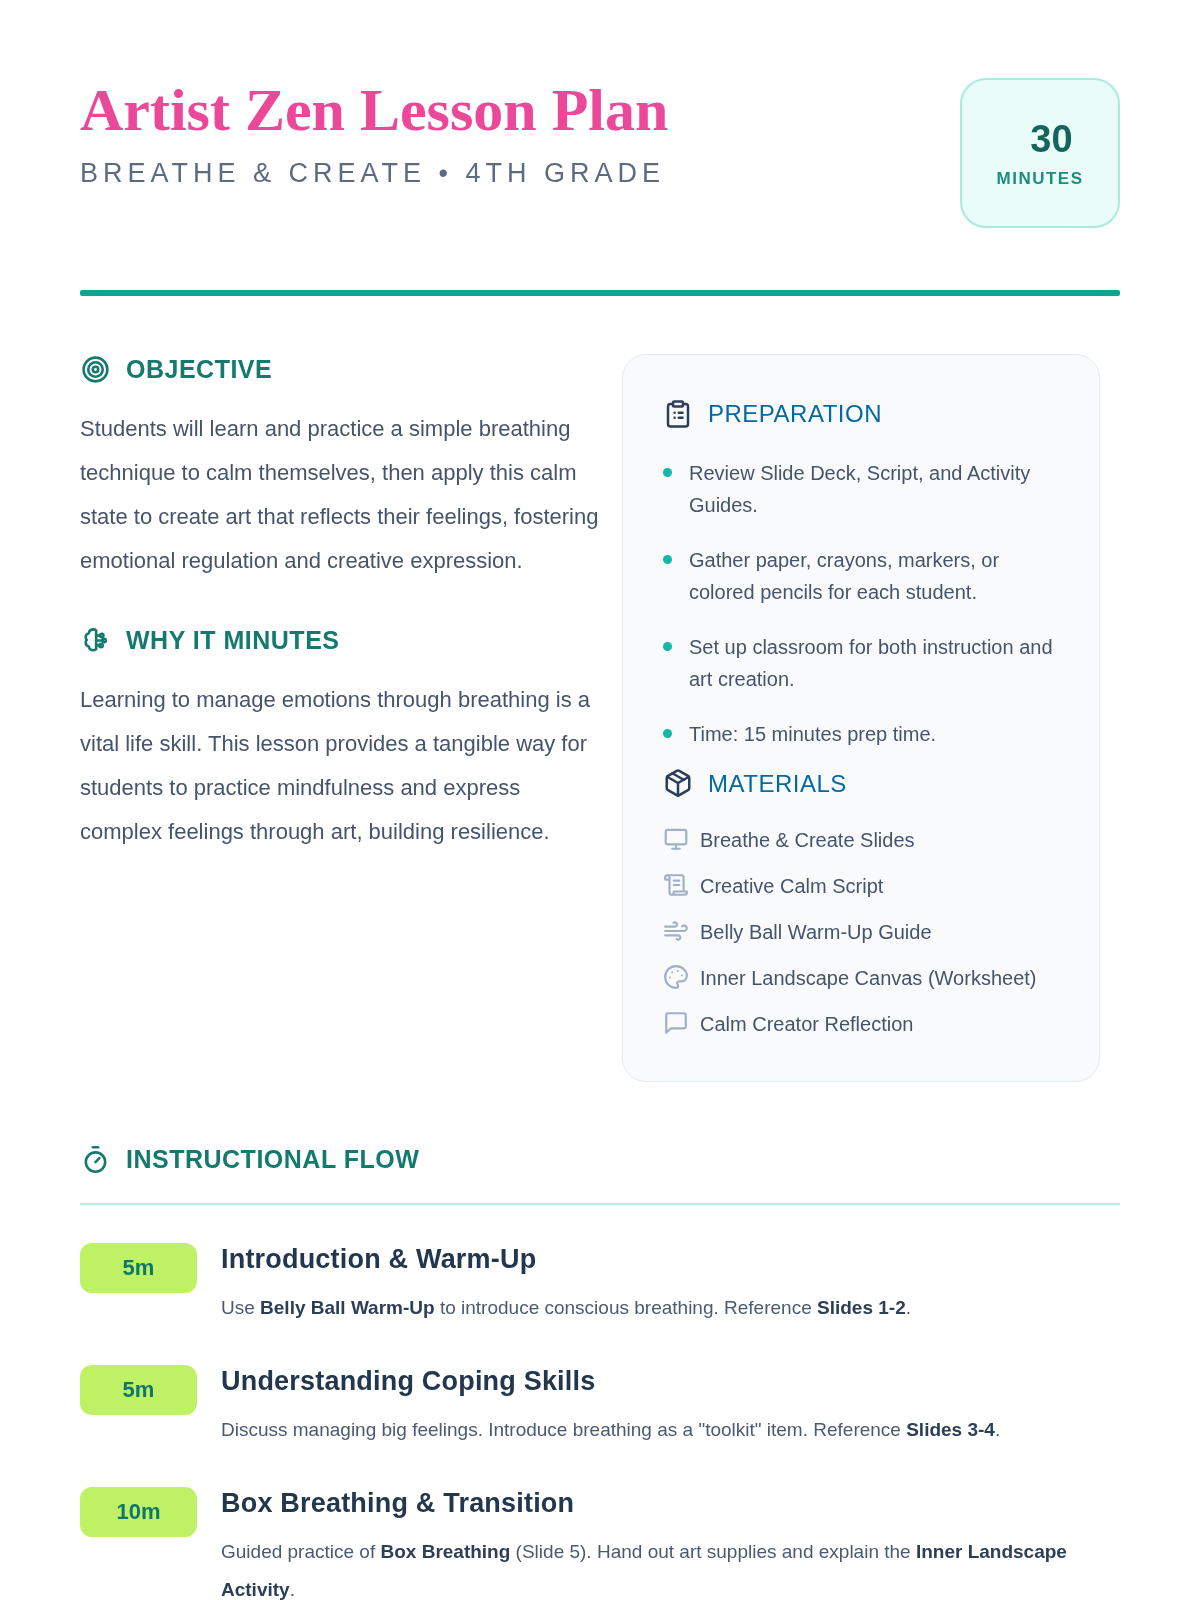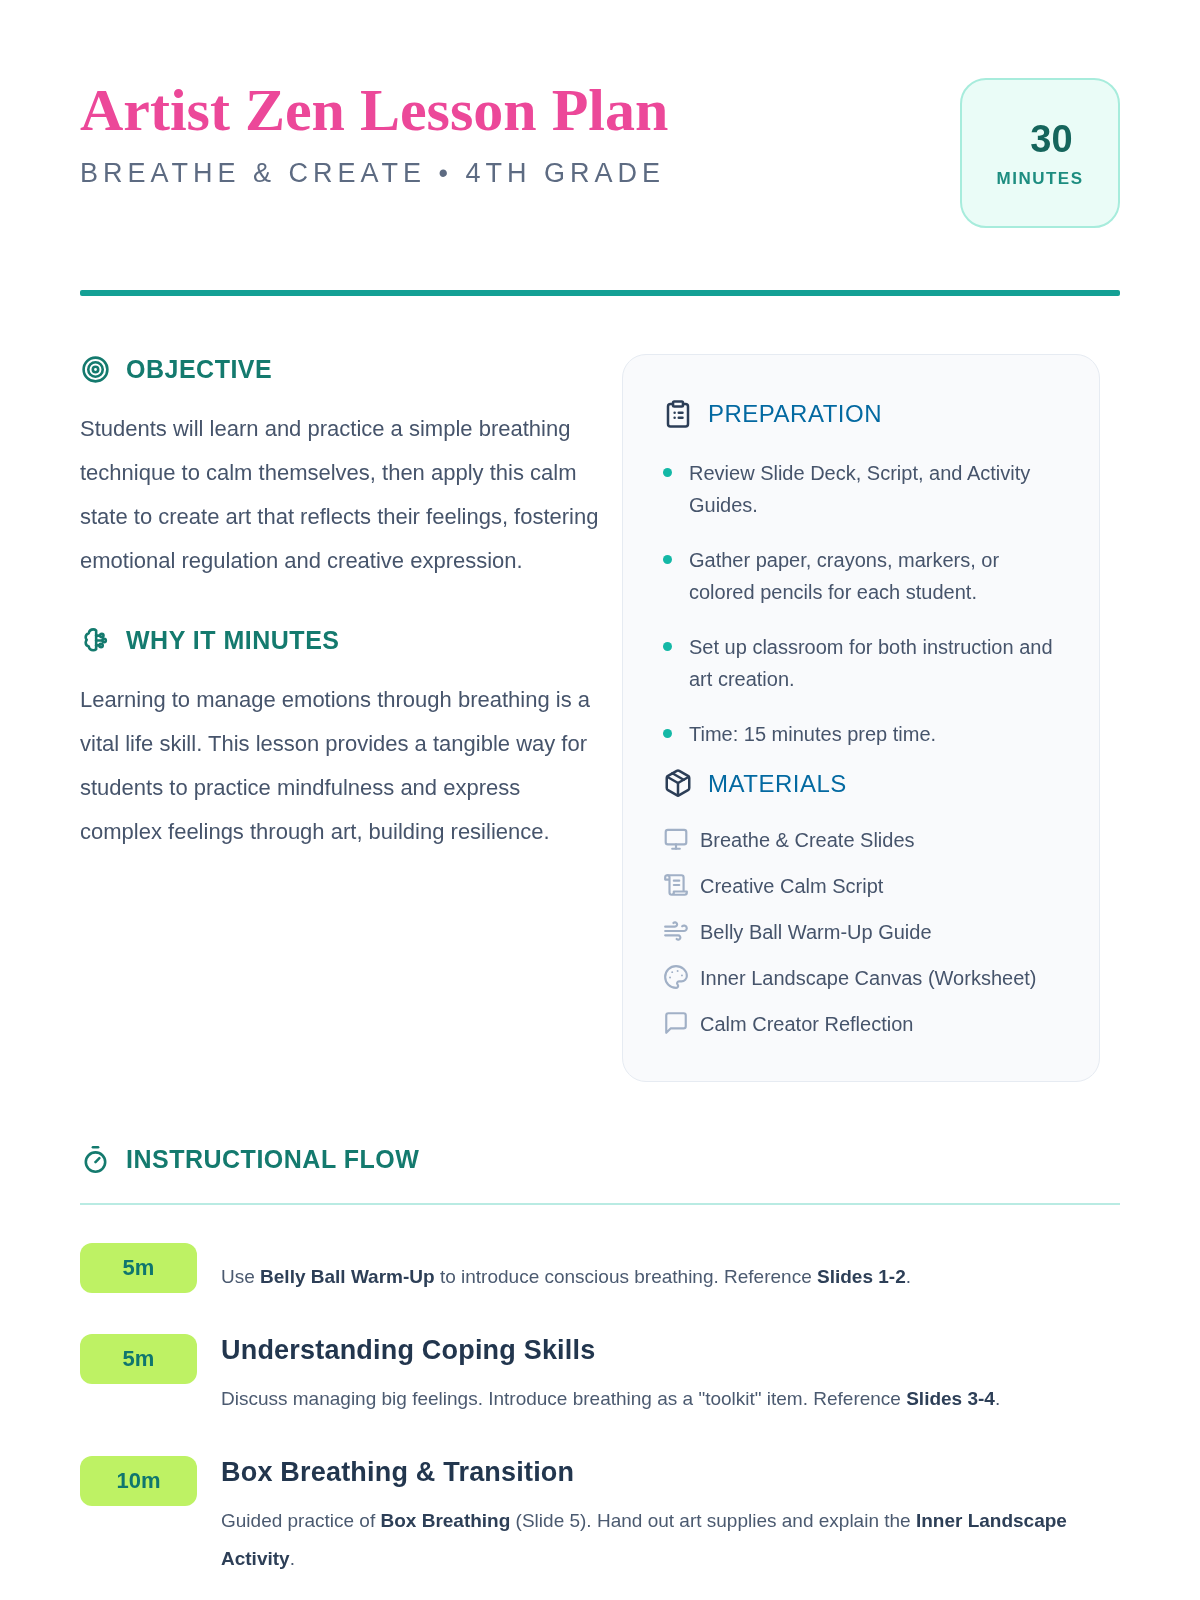--- a/index.html
+++ b/index.html
@@ -245,20 +245,21 @@
               <path d="M12 14l3-3"></path>
           </svg>
         </span>
         <span class="t">INSTRUCTIONAL FLOW</span>
       </div>
       <div class="flow-rule"></div>
 
       <div class="flow-item">
         <div class="time-badge">5m</div>
         <div class="flow-body">
+          <div class="flow-title">Introduction &amp; Warm-Up</div>
           <div class="flow-desc"><span>Use </span><span class="b">Belly Ball Warm-Up</span><span> to introduce conscious breathing. Reference </span><span class="b">Slides 1-2</span><span>.</span></div>
         </div>
       </div>
 
       <div class="flow-item">
         <div class="time-badge">5m</div>
         <div class="flow-body">
           <div class="flow-title">Understanding Coping Skills</div>
           <div class="flow-desc"><span>Discuss managing big feelings. Introduce breathing as a "toolkit" item. Reference </span><span class="b">Slides 3-4</span><span>.</span></div>
         </div>

